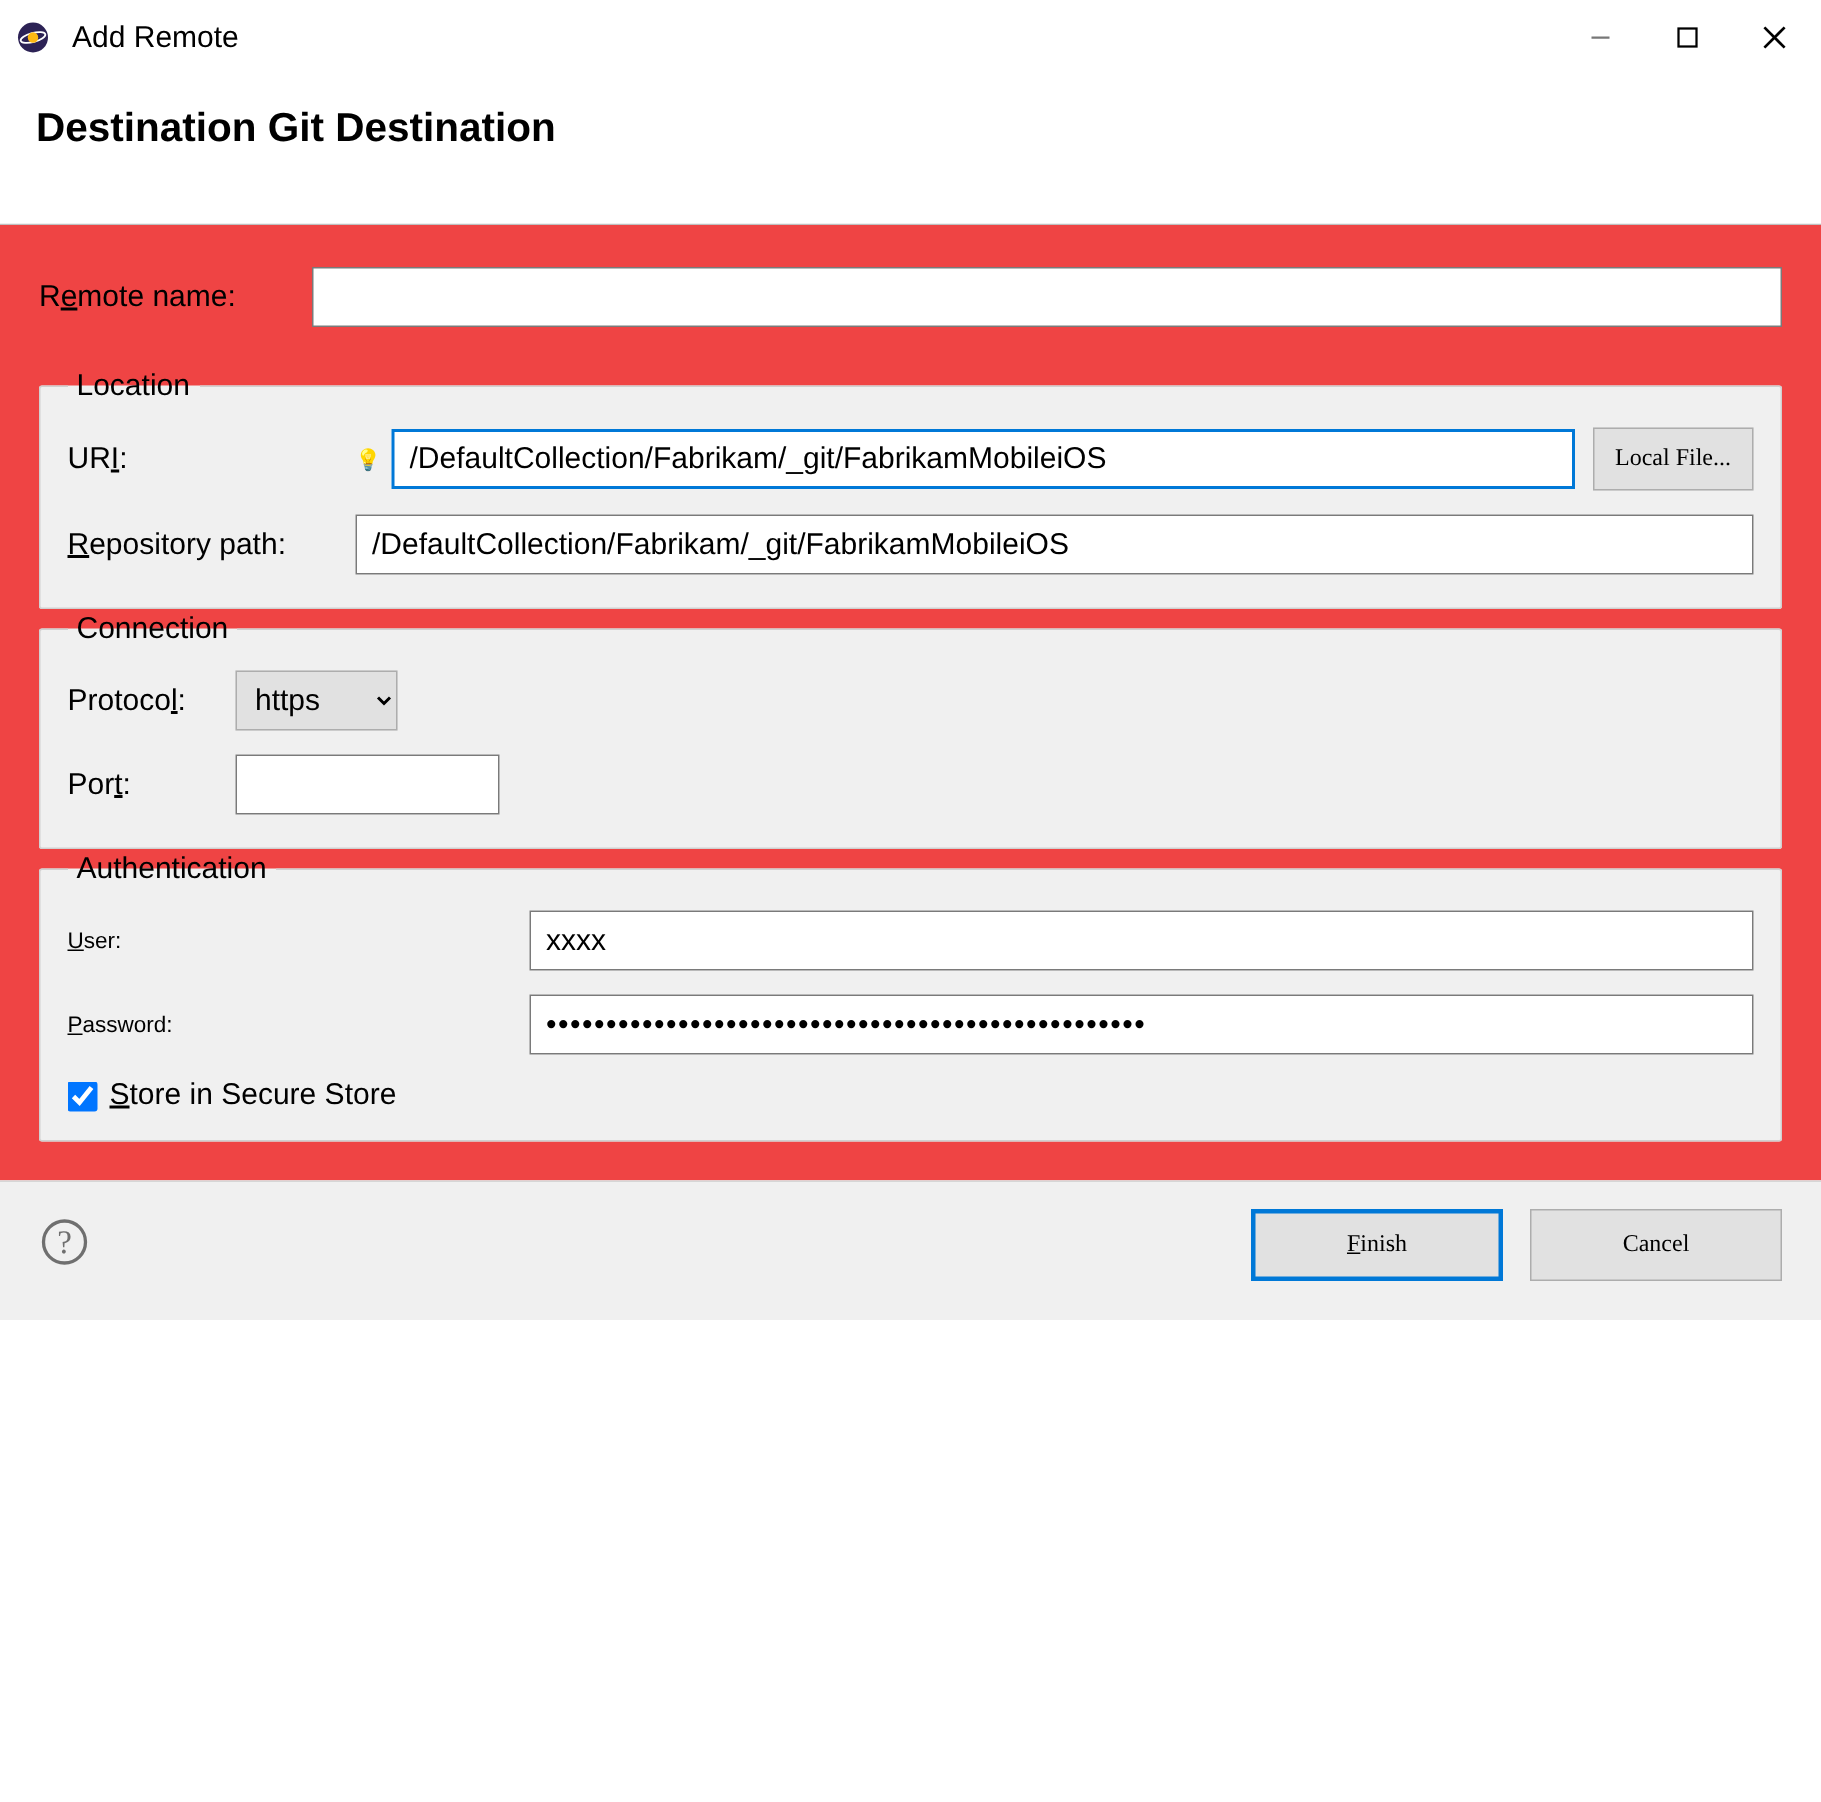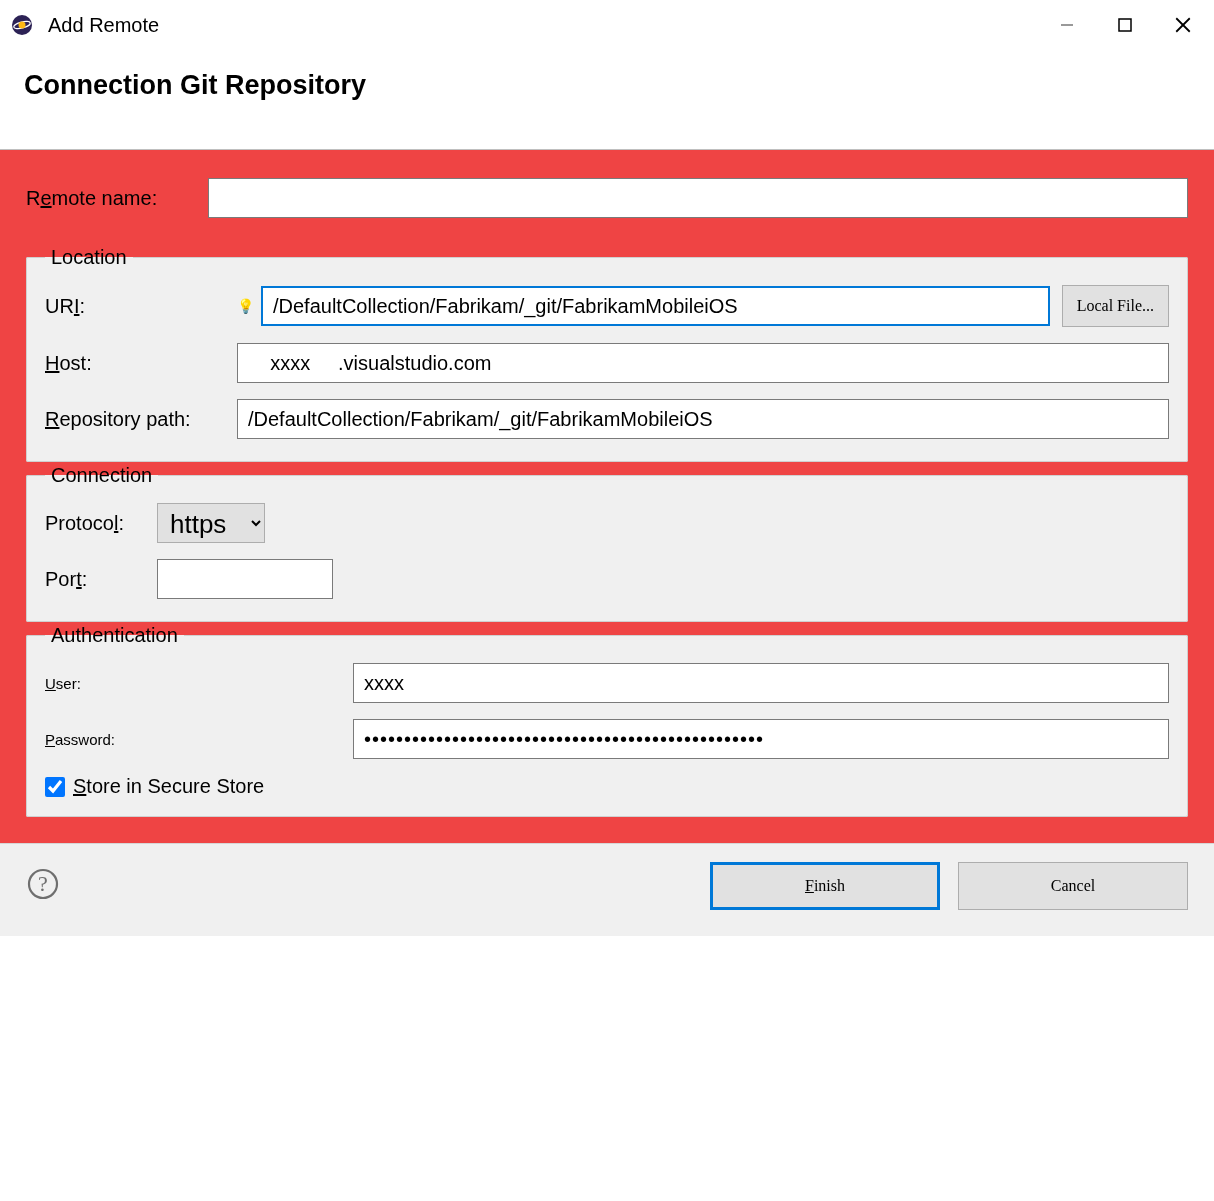--- a/index.html
+++ b/index.html
@@ -101,38 +101,38 @@
       cursor: default;
     }
     .btn-primary {
       border: 3px solid #0078d7;
       background: #e1e1e1;
     }
     select.protocol {
       border: 1px solid #adadad;
       background: #e1e1e1;
       font-family: inherit;
-      font-size: 26px;
+      font-size: 20px;
       padding: 4px 8px;
       height: 40px;
       width: 108px;
     }
     .port-input { width: 176px; }
     .checkbox-row { display: flex; align-items: center; gap: 8px; font-size: 20px; margin-top: 4px; }
     .checkbox-row input { width: 20px; height: 20px; }
     .footer {
       display: flex;
       align-items: center;
       padding: 18px 26px 26px 26px;
       border-top: 1px solid #d6d6d6;
       background: #f0f0f0;
     }
     .footer .help-icon { flex: 0 0 auto; }
     .footer-spacer { flex: 1; }
-    .footer .btn { width: 230px; height: 48px; margin-left: 18px; }
+    .footer .btn { width: 168px; height: 48px; margin-left: 18px; }
     .host-input, .repo-input, .user-input, .pass-input { flex: 1; }
     .pass-input { letter-spacing: 1px; font-size: 22px; }
   </style>
 </head>
 <body>
 
 <div class="titlebar">
   <div class="titlebar-icon">
     <svg width="24" height="24" viewBox="0 0 24 24">
       <circle cx="12" cy="12" r="10" fill="#2c2255"></circle>
@@ -155,21 +155,21 @@
     <button class="titlebar-btn">
       <svg width="18" height="18" viewBox="0 0 16 16">
           <line x1="2" y1="2" x2="14" y2="14" stroke="#000" stroke-width="1.6"></line>
           <line x1="14" y1="2" x2="2" y2="14" stroke="#000" stroke-width="1.6"></line>
         </svg>
     </button>
   </div>
 </div>
 
 <div class="header-zone">
-  <div class="header-title">Connection Git Repository</div>
+  <div class="header-title">Destination Git Destination</div>
 </div>
 <div class="divider"></div>
 
 <div class="form-area">
 
   <div class="row" style="margin-bottom:28px;">
     <label class="field-label" style="width:170px;">
       <span>R</span><span class="underline">e</span><span>mote name:</span>
     </label>
     <input type="text" class="remote-name-field" value="" style="">
@@ -180,26 +180,20 @@
 
     <div class="row uri-row">
       <label class="label-col">
         <span>UR</span><span class="underline">I</span><span>:</span>
       </label>
       <span class="uri-hint">💡</span>
       <input type="text" value="/DefaultCollection/Fabrikam/_git/FabrikamMobileiOS" style="">
       <button class="btn">Local File...</button>
     </div>
 
-    <div class="row">
-      <label class="label-col">
-        <span class="underline">H</span><span>ost:</span>
-      </label>
-      <input type="text" class="host-input" value="    xxxx     .visualstudio.com" style="">
-    </div>
 
     <div class="row" style="margin-bottom:4px;">
       <label class="label-col">
         <span class="underline">R</span><span>epository path:</span>
       </label>
       <input type="text" class="repo-input" value="/DefaultCollection/Fabrikam/_git/FabrikamMobileiOS" style="">
     </div>
   </fieldset>
 
   <fieldset class="group">

